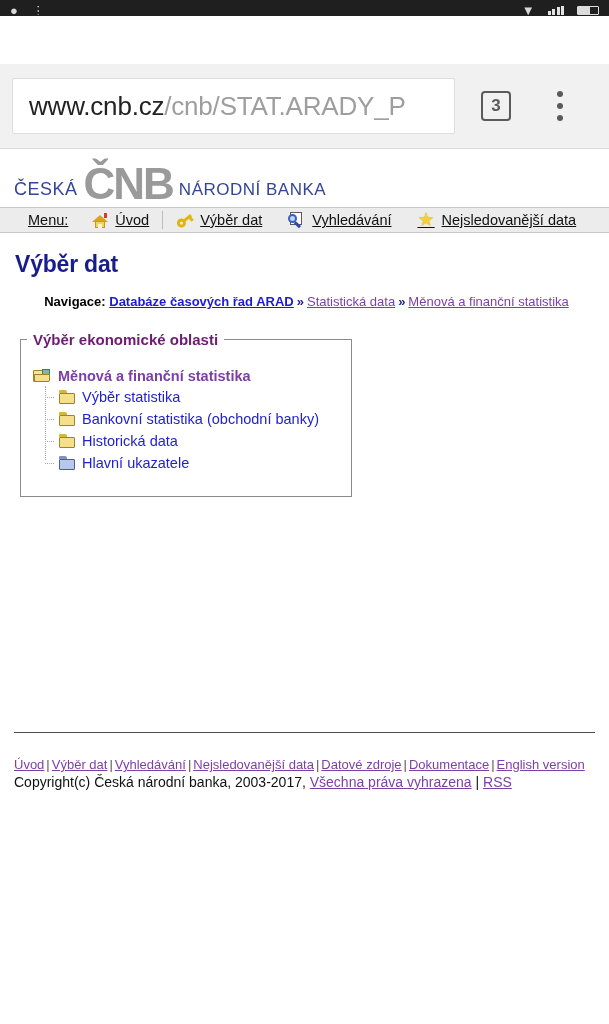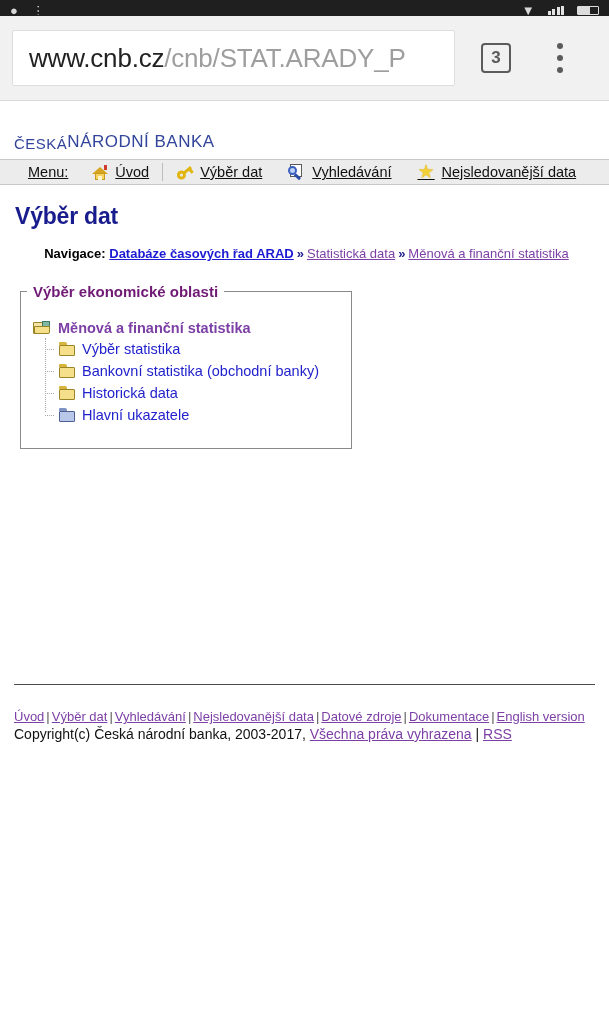--- a/index.html
+++ b/index.html
@@ -68,20 +68,21 @@
 
   
   #browser-toolbar {
     height: 85px;
     background: #f1f1f1;
     border-bottom: 1px solid #dadada;
     display: flex;
     align-items: center;
     padding: 0 12px;
     gap: 4px;
+    margin-top: 48px;
   }
   #url-bar {
     flex: 1 1 auto;
     height: 56px;
     background: #ffffff;
     border: 1px solid #dedede;
     border-radius: 2px;
     display: flex;
     align-items: center;
     padding: 0 16px;
@@ -135,21 +136,21 @@
   
   #site-logo {
     padding: 12px 0 4px 14px;
     display: flex;
     align-items: flex-end;
     height: 58px;
   }
   .logo-ceska {
     font-family: "Liberation Sans", sans-serif;
     color: #33459b;
-    font-size: 15px;
+    font-size: 18px;
     letter-spacing: 0.5px;
     padding-bottom: 3px;
   }
   .logo-cnb {
     font-family: "Liberation Sans", sans-serif;
     color: #9a9a9a;
     font-size: 44px;
     font-weight: bold;
     line-height: 38px;
     letter-spacing: -2px;
@@ -427,20 +428,21 @@
     <span></span>
     <span></span>
     <span></span>
   </div>
 </div>
 
 <div id="page">
 
   <div id="site-logo">
     <span class="logo-ceska">ČESKÁ</span>
+    <span class="logo-cnb">ČNB</span>
     <span class="logo-narodni">NÁRODNÍ BANKA</span>
   </div>
 
   <div id="menu-bar">
     <span class="menu-label">Menu:</span>
 
     <a class="menu-item">
       <span class="ico ico-home">
         <span class="chimney"></span>
           <span class="roof"></span>

